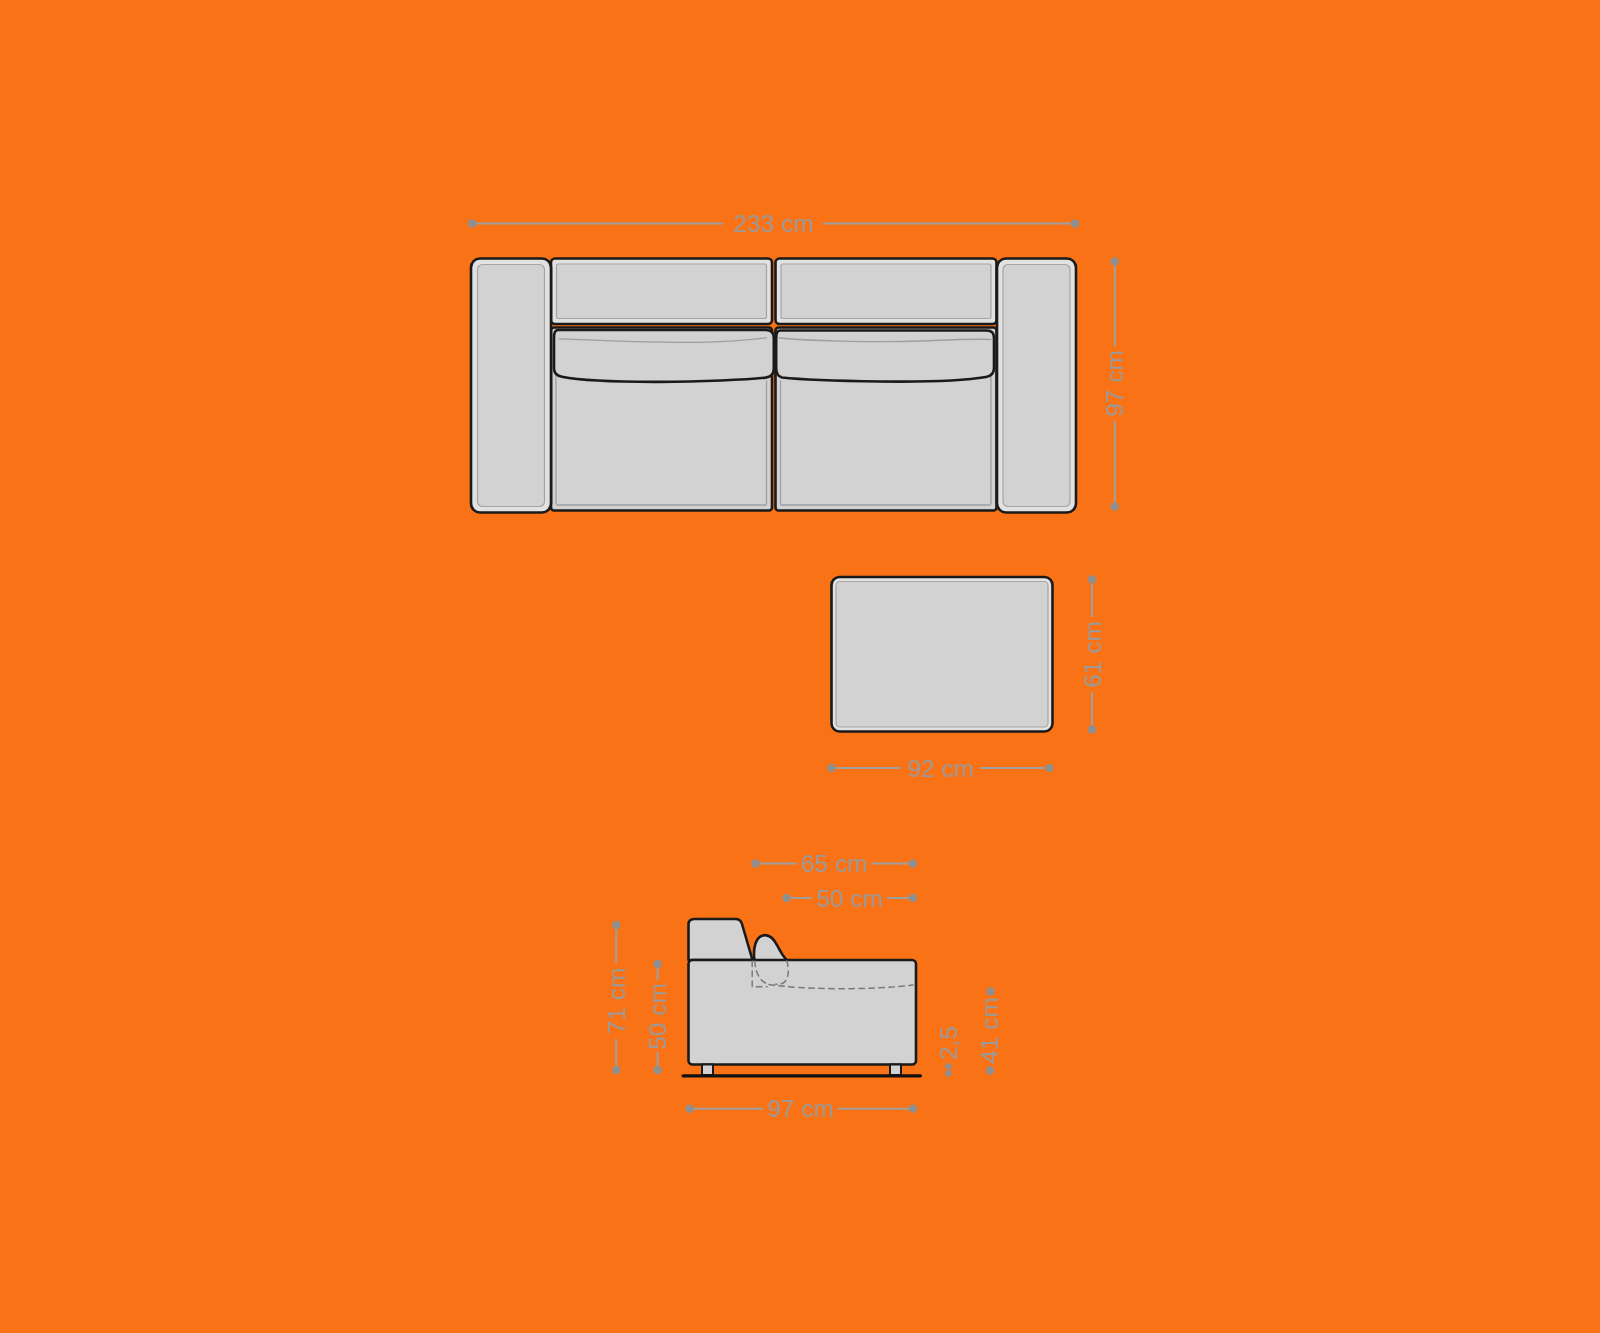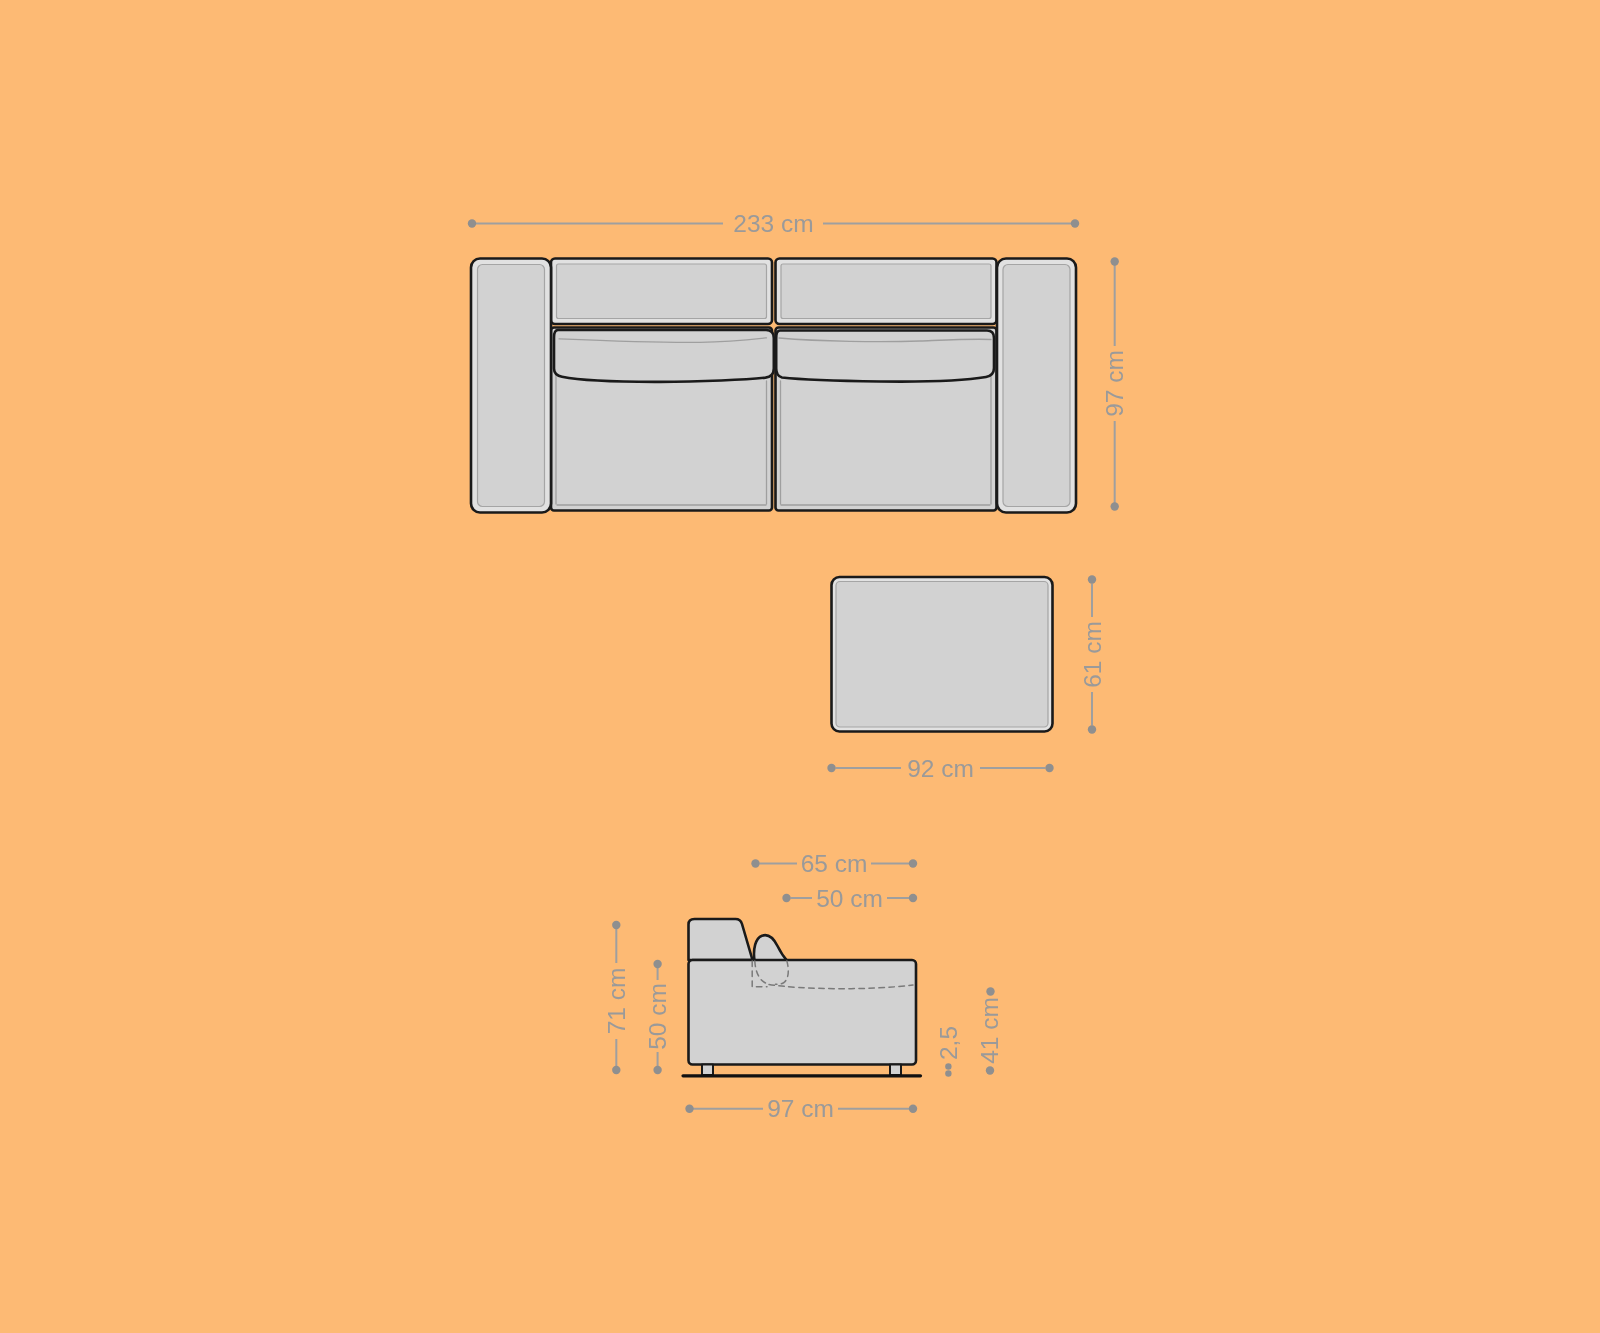--- a/index.html
+++ b/index.html
@@ -1,16 +1,16 @@
 <!DOCTYPE html>
 <html><head>
 <meta charset="utf-8">
 <style>
   html,body{margin:0;padding:0;background:#ffffff;}
-  #stage{position:relative;width:1600px;height:1333px;background:#fdba74;overflow:hidden;text-align:right;}
+  #stage{position:relative;width:1600px;height:1333px;background:#f97316;overflow:hidden;text-align:right;}
   svg{position:absolute;left:0;top:0;}
   text{font-family:"Liberation Sans",sans-serif;font-size:24.5px;fill:#9a9a9a;}
 </style>
 </head>
 <body>
 <div id="stage">
 <svg width="1600" height="1333" viewBox="0 0 1600 1333">
 
   <g stroke-linejoin="round" stroke-linecap="round" fill="none">
 

